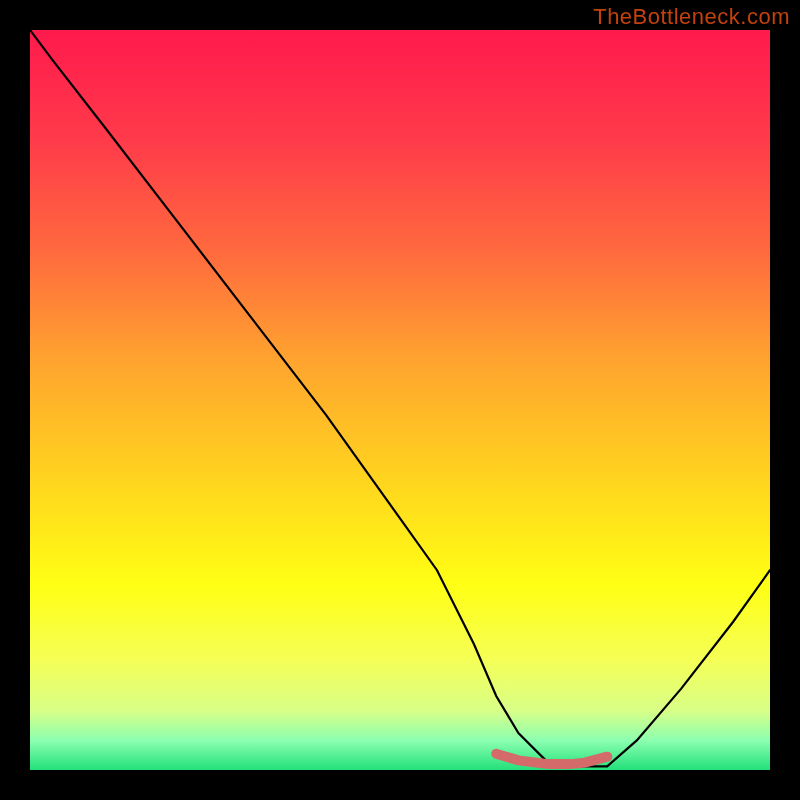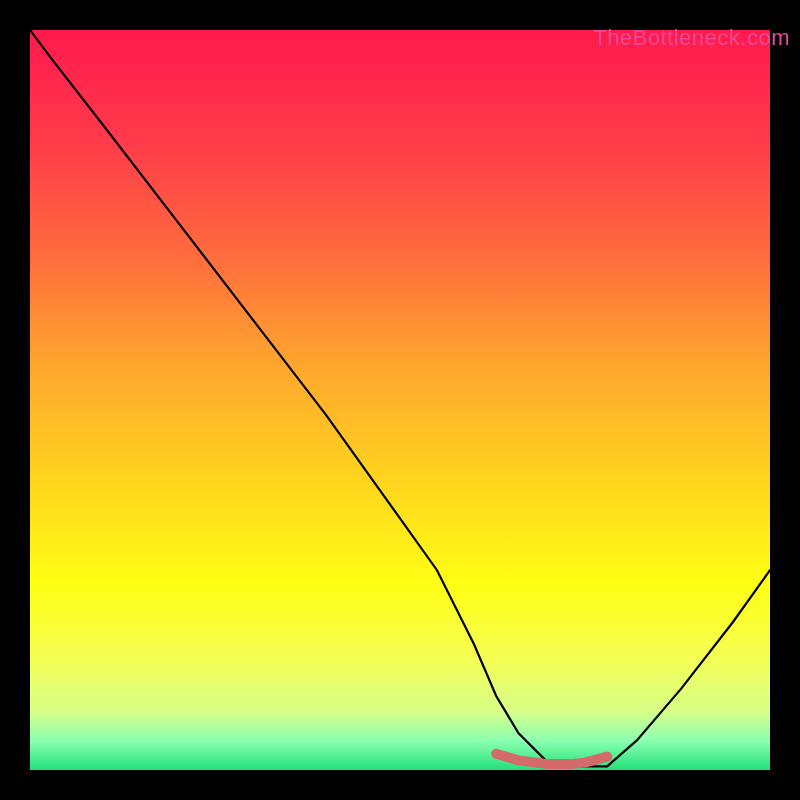--- a/index.html
+++ b/index.html
@@ -14,26 +14,25 @@
   .frame {
     position: relative;
     width: 800px;
     height: 800px;
     background: #000;
   }
   .watermark {
     position: absolute;
     top: 4px;
     right: 10px;
-    color: #ec4899;
+    color: #c2410c;
     font-size: 22px;
     font-weight: 400;
     letter-spacing: 0.5px;
     z-index: 5;
-    margin-top: 21px;
   }
   .plot {
     position: absolute;
     left: 30px;
     top: 30px;
     width: 740px;
     height: 740px;
   }
   .plot svg {
     width: 740px;

